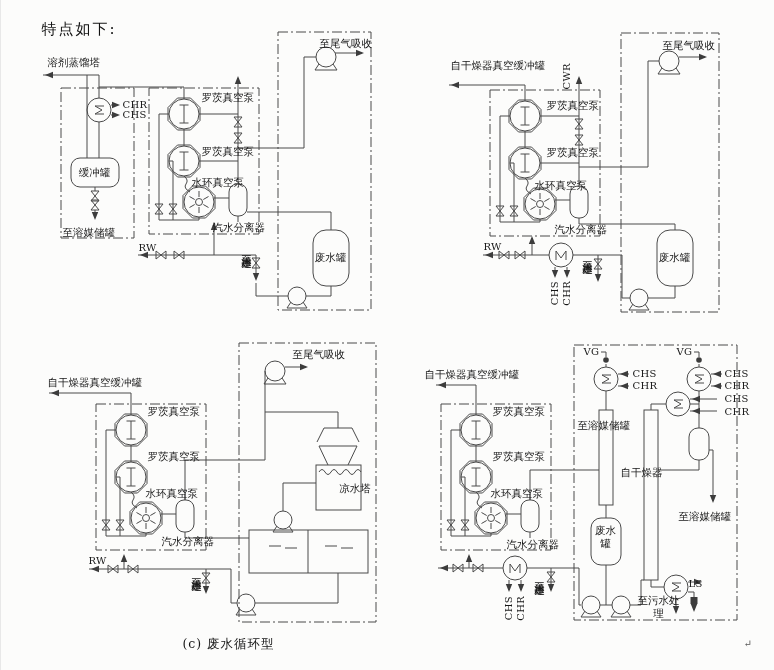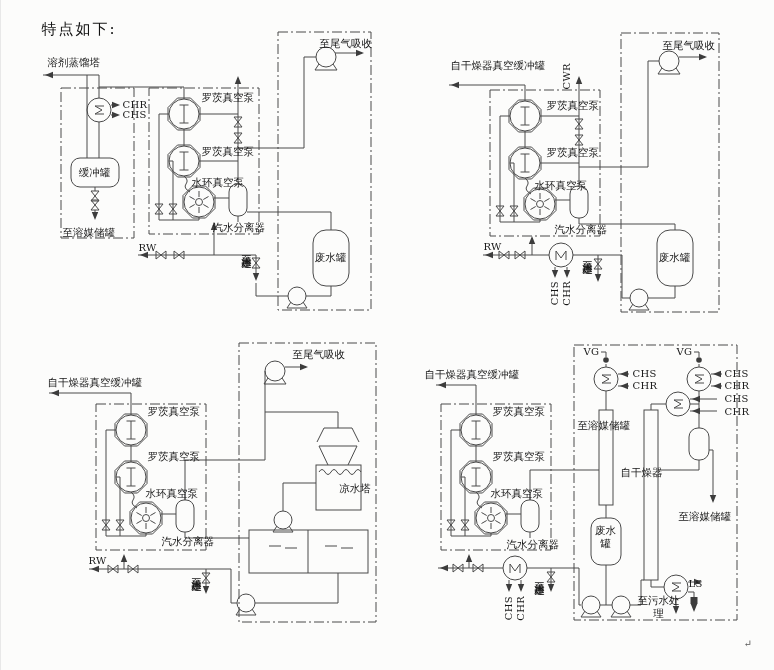--- a/index.html
+++ b/index.html
@@ -278,20 +278,21 @@
 
   <div class="lbl" style="left:47px;top:376px">自干燥器真空缓冲罐</div>
   <div class="lbl" style="left:147px;top:405px">罗茨真空泵</div>
   <div class="lbl" style="left:147px;top:450px">罗茨真空泵</div>
   <div class="lbl" style="left:145px;top:487px">水环真空泵</div>
   <div class="lbl" style="left:161px;top:535px">汽水分离器</div>
   <div class="lbl latin" style="left:88px;top:555px">RW</div>
   <div class="lbl v small" style="left:189px;top:570px">至污水处理</div>
   <div class="lbl ctr" style="left:332px;top:482px;width:45px">凉水塔</div>
   <div class="lbl" style="left:292px;top:348px">至尾气吸收</div>
+  <div class="lbl cap ctr" style="left:148px;top:636px;width:160px">(c) 废水循环型</div>
 
   <div class="lbl" style="left:424px;top:368px">自干燥器真空缓冲罐</div>
   <div class="lbl" style="left:492px;top:405px">罗茨真空泵</div>
   <div class="lbl" style="left:492px;top:450px">罗茨真空泵</div>
   <div class="lbl" style="left:490px;top:487px">水环真空泵</div>
   <div class="lbl" style="left:506px;top:538px">汽水分离器</div>
   <div class="lbl latin rot" style="left:493px;top:602px">CHS</div>
   <div class="lbl latin rot" style="left:505px;top:602px">CHR</div>
   <div class="lbl v small" style="left:532px;top:574px">至污水处理</div>
   <div class="lbl latin" style="left:583px;top:346px">VG</div>

